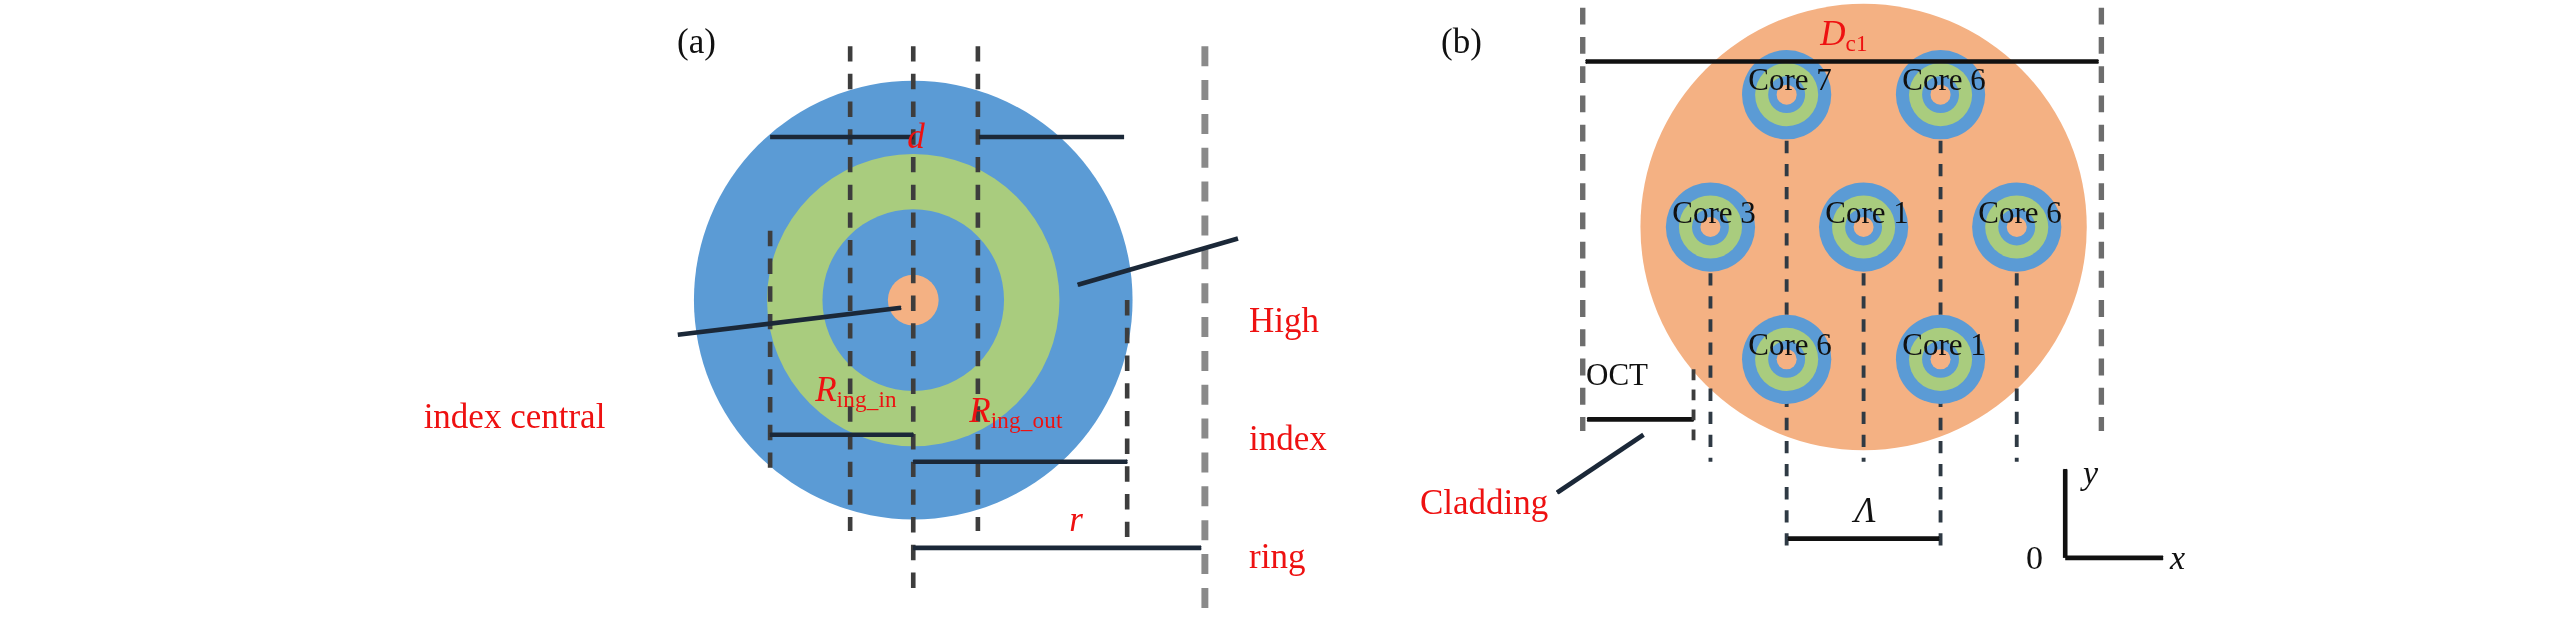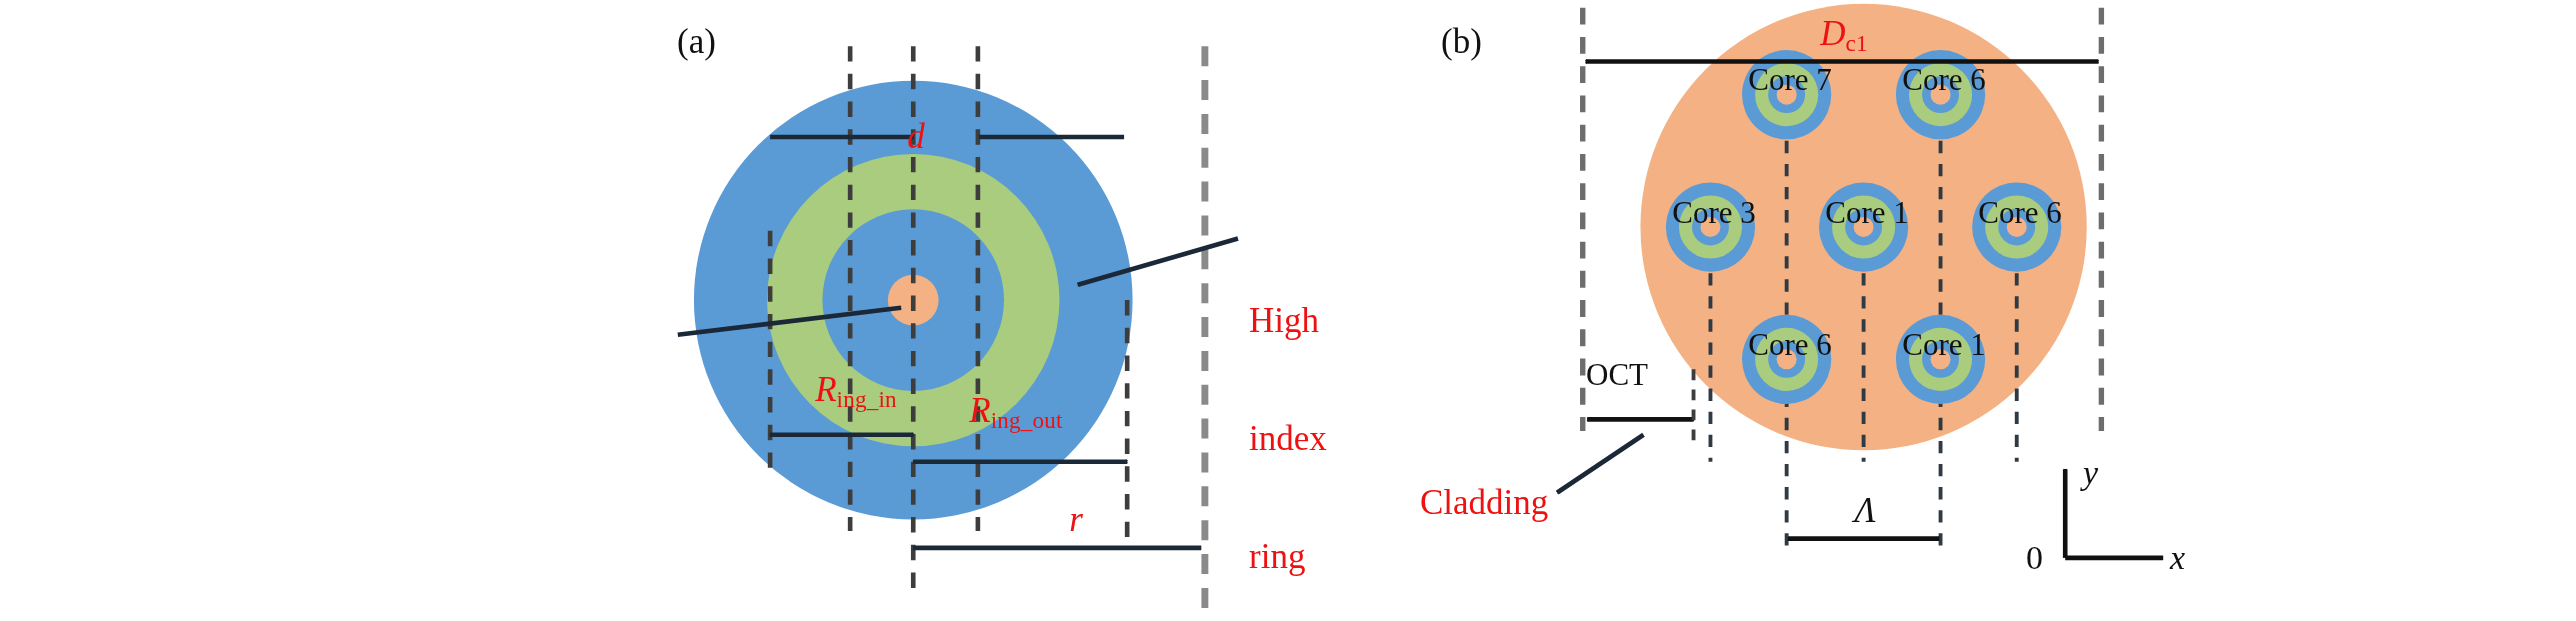--- a/index.html
+++ b/index.html
@@ -153,20 +153,21 @@
       <line x1="2683" y1="725" x2="2683" y2="610" marker-end="url(#arrowEndBk)"></line>
       <line x1="2683" y1="725" x2="2810" y2="725" marker-end="url(#arrowEndBk)"></line>
     </g>
   </svg>
 
   <div class="lbl panel-tag blk" style="left:677px; top:21.6px;">(a)</div>
 
   <div class="lbl dimlbl red ital ctr" style="left:916px; top:117px;">d</div>
 
   <div class="lbl annot red" style="left:380px; top:319px; text-align:center; width:269px;">
+    <div>index central</div>
     
   </div>
 
   <div class="lbl annot red" style="left:1249px; top:223px; text-align:left;">
     <div>High</div>
     <div>index</div>
     <div>ring</div>
   </div>
 
   <div class="lbl dimlbl red ctr" style="left:856px; top:370px;"><span class="ital">R</span><span class="sub">ing_in</span></div>

